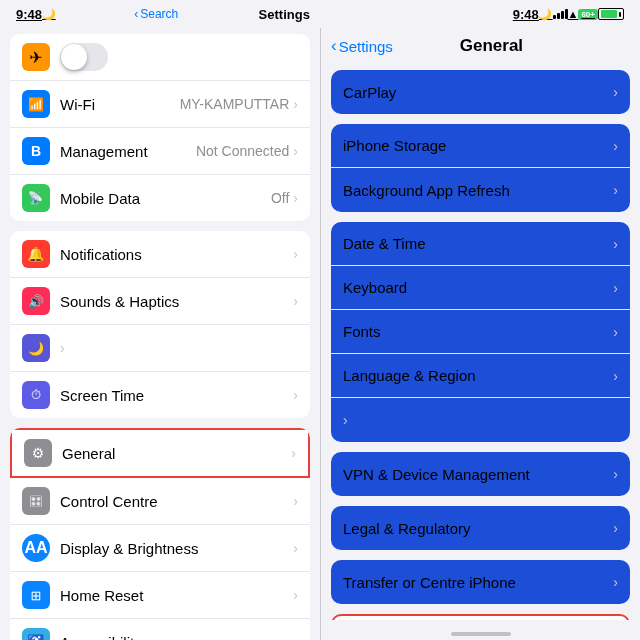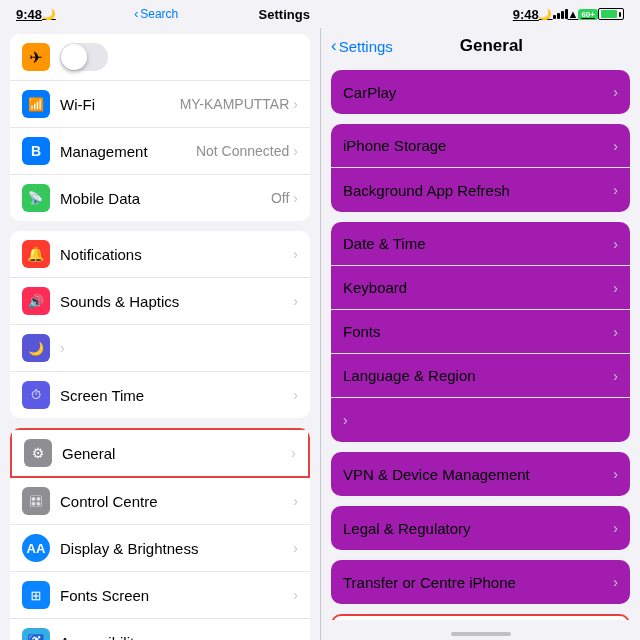--- a/index.html
+++ b/index.html
@@ -170,21 +170,21 @@
       border-radius: 10px;
       overflow: hidden;
     }
 
     
     .right-settings-item {
       display: flex;
       align-items: center;
       padding: 11px 12px;
       border-bottom: 0.5px solid #e5e5ea;
-      background: #a21caf;
+      background: #1d4ed8;
       min-height: 44px;
       cursor: pointer;
     }
     .right-settings-item:last-child { border-bottom: none; }
 
     .right-item-label {
       flex: 1;
       font-size: 15px;
       color: #000;
     }
@@ -324,27 +324,27 @@
           <div class="item-icon gray" style="color:white;font-size:14px;">⚙</div>
           <span class="item-label">General</span>
           <span class="item-chevron">›</span>
         </div>
         <div class="settings-item">
           <div class="item-icon gray" style="color:white;font-size:11px;">🎛</div>
           <span class="item-label">Control Centre</span>
           <span class="item-chevron">›</span>
         </div>
         <div class="settings-item">
-          <div class="item-icon blue2" style="color:white;font-size:13px;font-weight:700;border-radius:14px;">AA</div>
+          <div class="item-icon blue2" style="color:white;font-size:16px;font-weight:700;border-radius:14px;">AA</div>
           <span class="item-label">Display &amp; Brightness</span>
           <span class="item-chevron">›</span>
         </div>
         <div class="settings-item">
           <div class="item-icon blue2" style="color:white;font-size:13px;">⊞</div>
-          <span class="item-label">Fonts Screen</span>
+          <span class="item-label">Home Reset</span>
           <span class="item-chevron">›</span>
         </div>
         <div class="settings-item">
           <div class="item-icon teal" style="color:white;font-size:14px;">♿</div>
           <span class="item-label">Accessibility</span>
           <span class="item-chevron">›</span>
         </div>
 
       </div>
 

